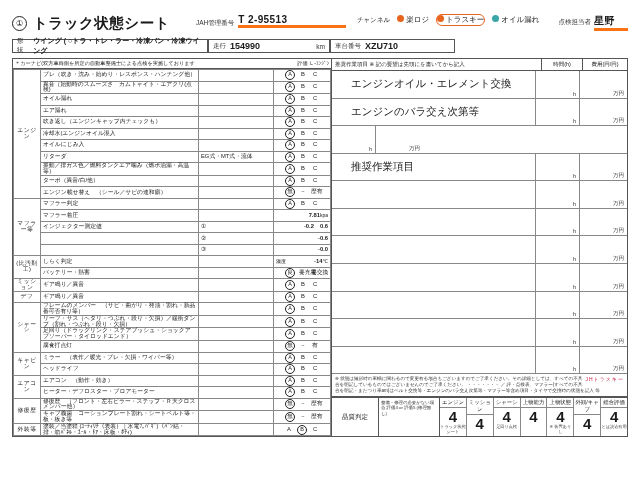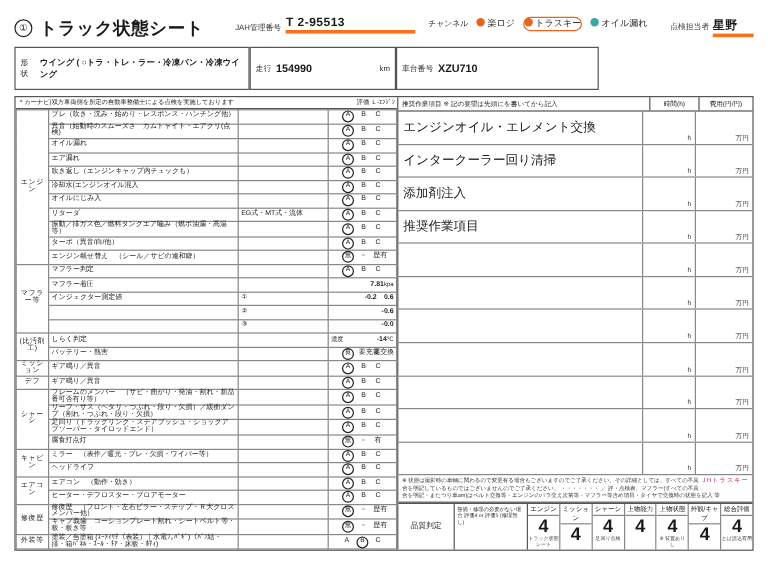--- a/index.html
+++ b/index.html
@@ -22,21 +22,21 @@
   .uline{border-bottom:3px solid #f97316;}
   .chanwrap{display:flex;align-items:center;gap:4px;margin-left:auto;}
   .chan-label{font-size:6.5px;}
   .chip{display:inline-flex;align-items:flex-start;gap:2px;font-size:7.5px;padding:0 3px;}
   .chip .dot{width:7px;height:7px;border-radius:50%;display:inline-block;}
   .chip.sel{border:1px solid #e8641e;border-radius:7px;padding:0 0;color:#222;}
   .staff{display:flex;align-items:center;gap:3px;margin-left:10px;}
 
   
   .specrow{display:flex;align-items:flex-end;margin-top:6px;font-size:7px;gap:0;}
-  .specbox{border:1px solid #555;padding:17px 4px;display:flex;align-items:center;gap:4px;height:13px;box-sizing:border-box;}
+  .specbox{border:1px solid #555;padding:6px 4px;display:flex;align-items:center;gap:4px;height:13px;box-sizing:border-box;}
   .specbox .lbl{font-size:6.5px;color:#333;}
   .specbox .val{font-size:9px;font-weight:bold;}
 
   
   .main{display:flex;margin-top:5px;border:1px solid #555;box-sizing:border-box;}
   .leftcol{width:318px;border-right:1px solid #555;}
   .note{font-size:5.2px;padding:1px 2px;color:#222;display:flex;justify-content:space-between;border-bottom:1px solid #555;}
   .tbl{width:100%;border-collapse:collapse;table-layout:fixed;}
   .tbl td{border:1px solid #888;font-size:5.8px;padding:0 2px;height:10.5px;line-height:1;vertical-align:middle;}
   .cat{width:22px;text-align:center;font-size:6.2px;letter-spacing:0.5px;}
@@ -48,21 +48,21 @@
   .midnum{font-size:9px;font-weight:bold;text-align:right;padding-right:4px;}
   .unitsm{font-size:5px;font-weight:normal;}
 
   
   .rightcol{flex:1;display:flex;flex-direction:column;}
   .rhead{display:flex;border-bottom:1px solid #555;font-size:5.5px;}
   .rhead .c1{flex:1;padding:2px 3px;border-right:1px solid #555;}
   .rhead .c2{width:40px;text-align:center;padding:2px 0;border-right:1px solid #555;}
   .rhead .c3{width:44px;text-align:center;padding:2px 0;}
   .rrow{display:flex;flex:1;border-bottom:1px solid #888;}
-  .rrow .c1{flex:1;border-right:1px solid #888;padding:1px 4px;display:flex;align-items:center;font-size:10.5px;}
+  .rrow .c1{flex:1;border-right:1px solid #888;padding:1px 19px;display:flex;align-items:center;font-size:10.5px;}
   .rrow .c2{width:40px;border-right:1px solid #888;display:flex;align-items:flex-end;justify-content:flex-end;padding:0 3px 1px 0;font-size:5.5px;color:#333;}
   .rrow .c3{width:44px;display:flex;align-items:flex-end;justify-content:flex-end;padding:0 3px 1px 0;font-size:5.5px;color:#333;}
 
   .rnote{font-size:4.6px;padding:2px 3px;color:#333;line-height:1.25;border-bottom:1px solid #555;}
   .rnote .stamp{float:right;color:#c24;font-size:5px;letter-spacing:1px;}
 
   
   .eval{display:flex;border-top:1px solid #555;}
   .evtitle{width:46px;border-right:1px solid #555;font-size:6.5px;display:flex;align-items:center;justify-content:center;text-align:center;line-height:1.2;}
   .evnote{width:56px;border-right:1px solid #555;font-size:4.4px;padding:2px;line-height:1.3;color:#333;}
@@ -114,21 +114,21 @@
   <div class="specrow">
     <div class="specbox" style="width:196px;">
       <span class="lbl">形状</span>
       <span class="val" style="font-size:7px;">ウイング ( ○トラ・トレ・ラー・冷凍バン・冷凍ウイング</span>
     </div>
     <div class="specbox" style="width:122px;">
       <span class="lbl">走行</span>
       <span class="val">154990</span>
       <span class="lbl" style="margin-left:auto;">km</span>
     </div>
-    <div class="specbox" style="width:169px;">
+    <div class="specbox" style="width:125px;">
       <span class="lbl">車台番号</span>
       <span class="val">XZU710</span>
     </div>
   </div>
 
   <div class="main">
 
     <div class="leftcol">
       <div class="note">
         <span>＊カーナビ(双方車両側を所定の自動車整備士による点検を実施しております</span>
@@ -311,26 +311,25 @@
         <div class="c2">時間(h)</div>
         <div class="c3">費用(円/円)</div>
       </div>
       <div id="workRows" style="display:flex;flex-direction:column;flex:1;">
           <div class="rrow">
             <div class="c1">エンジンオイル・エレメント交換</div>
             <div class="c2">h</div>
             <div class="c3">万円</div>
           </div>
           <div class="rrow">
-            <div class="c1">インタークーラー回り清掃</div>
-            <div class="c2">h</div>
-            <div class="c3">万円</div>
-          </div>
-          <div class="rrow">
-            <div class="c1">添加剤注入</div>
+            <div class="c1">エンジンのバラ交え次第等</div>
+            <div class="c2">h</div>
+            <div class="c3">万円</div>
+          </div>
+          <div class="rrow">
             <div class="c2">h</div>
             <div class="c3">万円</div>
           </div>
           <div class="rrow">
             <div class="c1">推奨作業項目</div>
             <div class="c2">h</div>
             <div class="c3">万円</div>
           </div>
           <div class="rrow">
             <div class="c1"></div>

